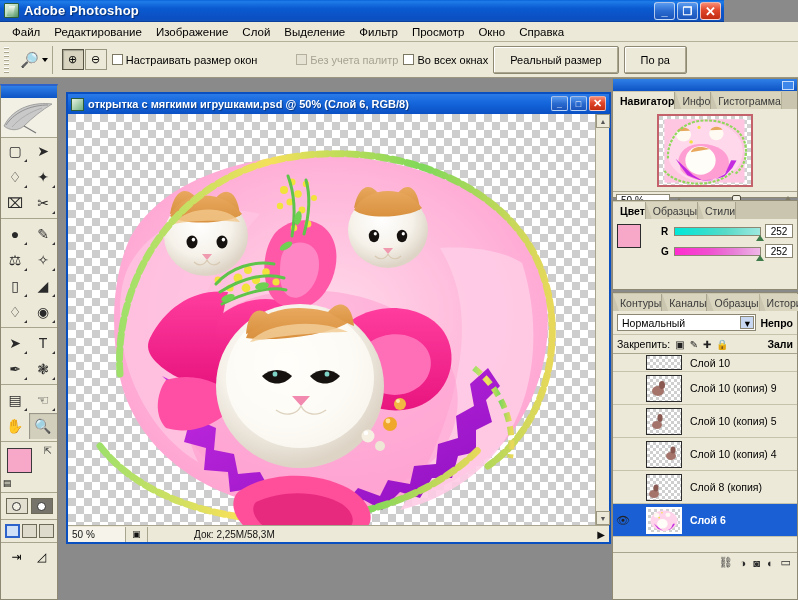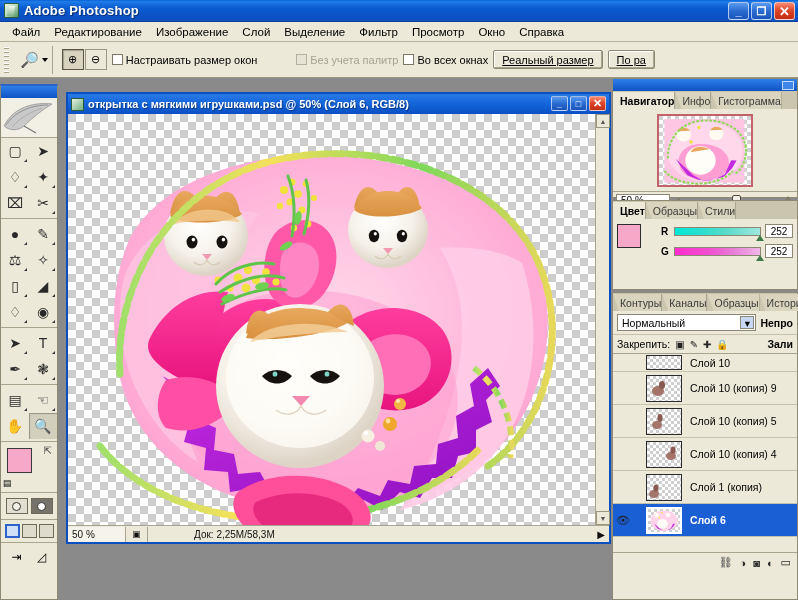--- a/index.html
+++ b/index.html
@@ -6,21 +6,21 @@
   html, body {
     width: 798px; height: 600px;
     overflow: hidden;
     font-family: "Liberation Sans", sans-serif;
     background: #8a8a8a;
   }
   #app { position: relative; width: 798px; height: 600px; }
 
   
   .titlebar {
-    position: absolute; left: 0; top: 0; width: 798px; height: 22px;
+    position: absolute; left: 0; top: 0; width: 724px; height: 22px;
     background: linear-gradient(to bottom, #0a63d6 0%, #1e7ce8 8%, #0a5ad0 40%, #0c4fc2 90%, #1054b8 100%);
     display: flex; align-items: center;
     border-bottom: 1px solid #0a3f9e;
   }
   .ps-logo {
     width: 15px; height: 15px; margin-left: 4px; margin-right: 5px;
     background: linear-gradient(135deg, #e8f4e4 0%, #b9dcc0 45%, #4f8f5e 100%);
     border: 1px solid #2d5e38; border-radius: 1px;
     position: relative;
   }
@@ -87,26 +87,25 @@
   }
   .opt-btn.active { background: #d8d4c0; border: 1px solid #5a5645; box-shadow: inset 1px 1px 1px rgba(0,0,0,.25); }
   .chk-wrap { display: flex; align-items: center; gap: 3px; font-size: 11px; color: #000; white-space: nowrap; }
   .chk-wrap.disabled { color: #a7a394; padding-left: 34px; }
   .chkbox {
     width: 11px; height: 11px; background: #fff;
     border: 1px solid #7b7763; flex: none;
   }
   .chkbox.dis { background: #e6e3d4; border-color: #b4b09d; }
   .push-btn {
-    height: 19px; padding: 0 8px; font-size: 11px;
+    height: 28px; padding: 0 16px; font-size: 11px;
     background: #ece9d8; border: 1px solid #8d8972;
     border-radius: 2px; display: flex; align-items: center;
     box-shadow: inset -1px -1px 0 #a9a48d, inset 1px 1px 0 #fff;
     white-space: nowrap;
-    text-decoration: underline;
   }
 
   
   .toolbox {
     position: absolute; left: 0; top: 84px; width: 58px; height: 516px;
     background: #ece9d8; border: 1px solid #8d8972;
     border-top: 2px solid #2c62c9;
   }
   .tb-titlebar {
     height: 12px;
@@ -805,21 +804,21 @@
       </div>
       <div class="lay-row">
         <span class="lay-eye"></span>
         <span class="lay-link"></span>
         <span class="lay-thumb">
           <svg width="34" height="25" viewBox="0 0 34 25">
               <ellipse cx="7" cy="19" rx="5" ry="4" fill="#a4746a"></ellipse>
               <ellipse cx="9" cy="13" rx="2.6" ry="3.6" fill="#8a5a52"></ellipse>
             </svg>
         </span>
-        <span class="lay-name">Слой 1 (копия)</span>
+        <span class="lay-name">Слой 8 (копия)</span>
       </div>
       <div class="lay-row sel">
         <span class="lay-eye">👁</span>
         <span class="lay-link"></span>
         <span class="lay-thumb">
           <svg width="32" height="23" viewBox="0 0 510 400" preserveAspectRatio="none">
             <ellipse cx="255" cy="205" rx="215" ry="180" fill="#ffd4ea"></ellipse>
             <path d="M92 248 L120 292 L158 344 L220 370 L294 372 L362 350 L406 302 L430 258
                      L400 256 L386 288 L366 336 L310 368 L238 372 L190 344 L146 300 Z" fill="#c42ae0"></path>
             <ellipse cx="136" cy="108" rx="42" ry="40" fill="#fffaf2"></ellipse>

